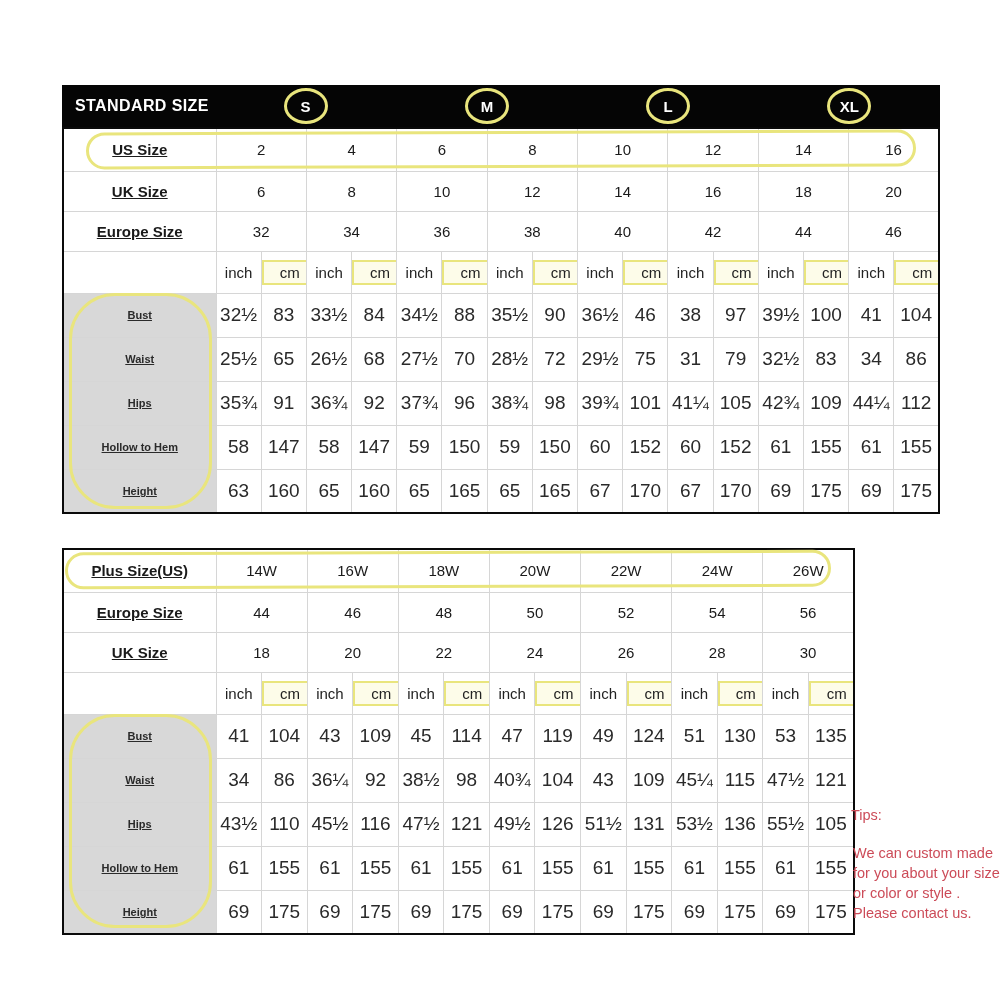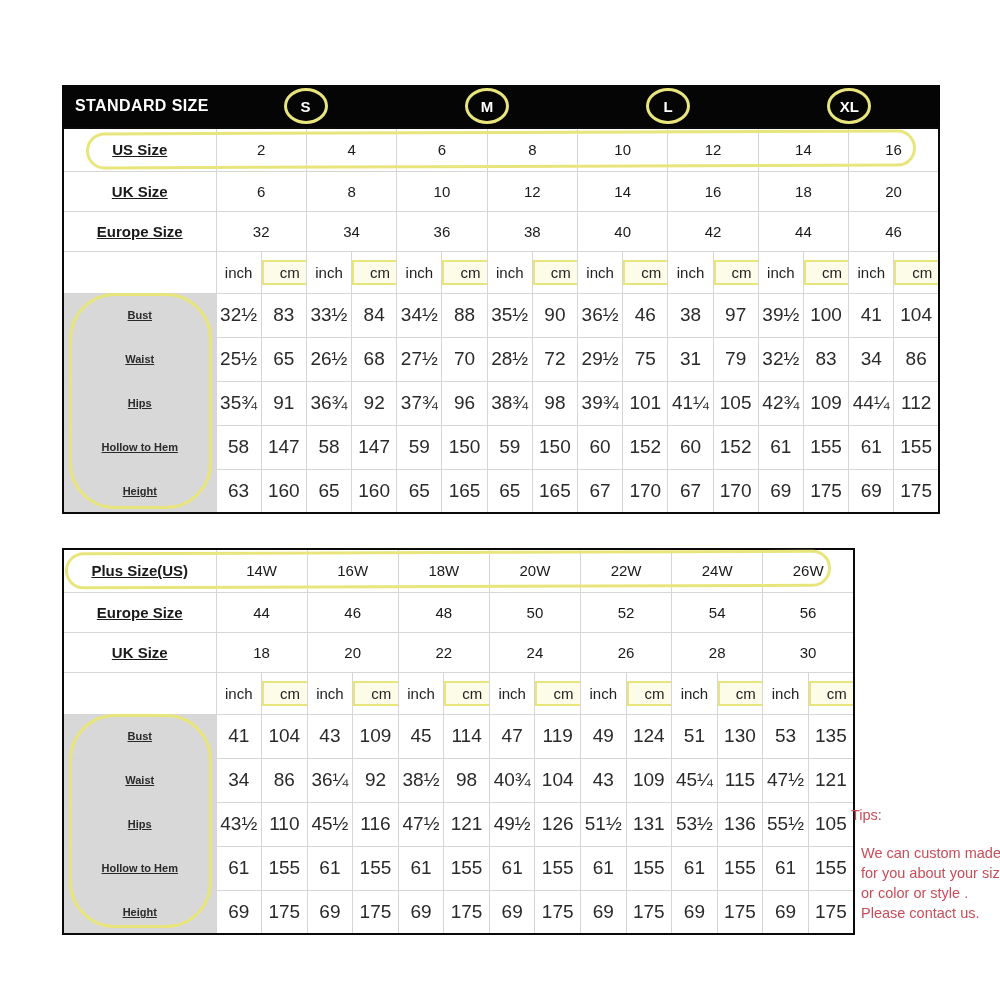--- a/index.html
+++ b/index.html
@@ -84,21 +84,21 @@
   #tips {
     position: absolute;
     left: 851px; top: 805px;
     width: 150px;
     color: var(--tips-red, #cc4b58);
     font-size: 14.5px;
     line-height: 20px;
     white-space: nowrap;
   }
   #tips .tips-title { margin-bottom: 18px; }
-  #tips .tips-line { margin-left: 10px; }
+  #tips .tips-line { margin-left: 2px; }
 </style>
 </head>
 <body>
 
 <div id="standard-wrap" class="table-wrap">
   <div class="black-bar">
     <div class="bar-title">STANDARD SIZE</div>
     <div class="bar-sizes" id="std-size-circles">
         <div class="bar-size-slot">
           <span class="size-circle">S</span>

